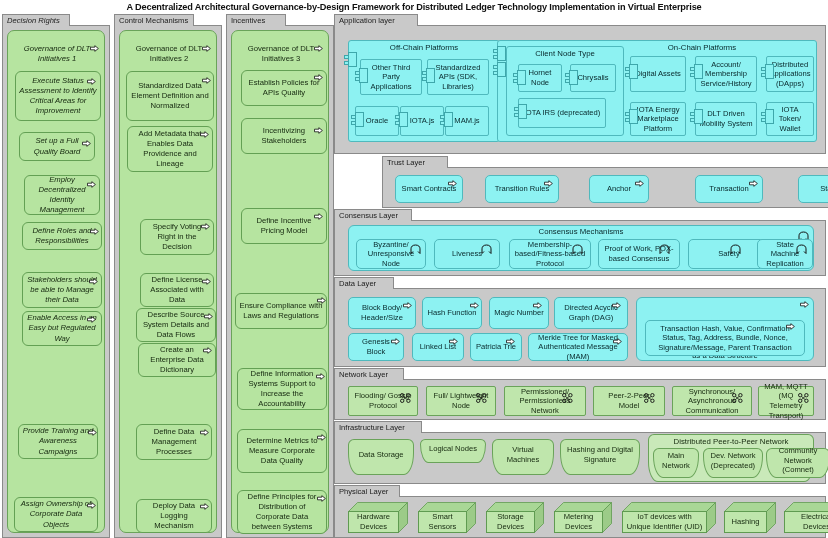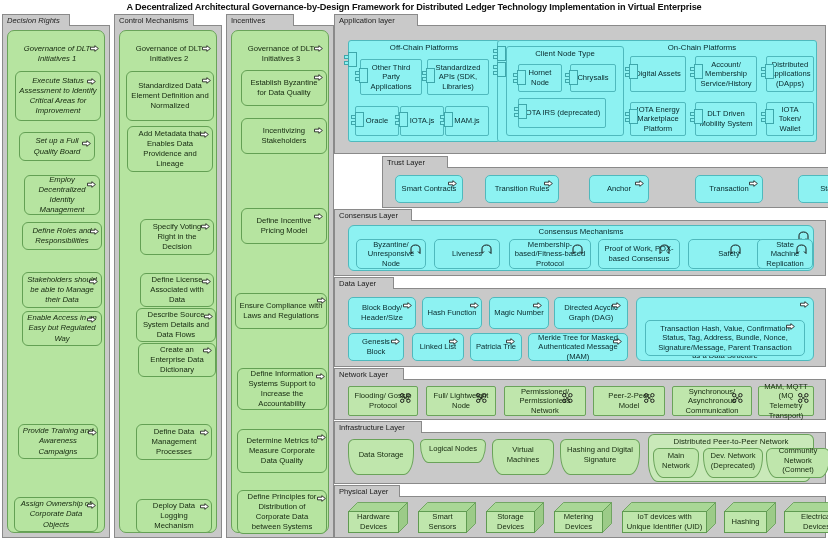--- a/index.html
+++ b/index.html
@@ -264,33 +264,33 @@
 
     <div class="gitem" style="left:22px; top:485px; width:76px; height:34px;">Deploy Data Logging Mechanism</div>
     <div class="arrow-ic" style="left:86px; top:489px;">
         <svg viewBox="0 0 9 7">
           <path d="M0.5 2.2h4.3V0.7L8.4 3.5 4.8 6.3V4.8H0.5z" fill="#ffffff" stroke="#111" stroke-width="0.8" stroke-linejoin="round"></path>
         </svg>
       </div>
   </div>
 
   <div class="pane gov-col" style="left:226px; top:0px; width:108px; height:524px;">
-    <div class="pane-tab" style="width:68px;">Incentives</div>
+    <div class="pane-tab" style="width:60px;">Incentives</div>
     <div class="pane-body">
       <div class="inner"></div>
     </div>
 
     <div class="gitem plain" style="left:9px; top:28px; width:92px; height:24px;">Governance of DLT Initiatives 3</div>
     <div class="arrow-ic" style="left:88px; top:31px;">
         <svg viewBox="0 0 9 7">
           <path d="M0.5 2.2h4.3V0.7L8.4 3.5 4.8 6.3V4.8H0.5z" fill="#ffffff" stroke="#111" stroke-width="0.8" stroke-linejoin="round"></path>
         </svg>
       </div>
 
-    <div class="gitem" style="left:15px; top:56px; width:86px; height:36px;">Establish Byzantine for Data Quality</div>
+    <div class="gitem" style="left:15px; top:56px; width:86px; height:36px;">Establish Policies for APIs Quality</div>
     <div class="arrow-ic" style="left:88px; top:60px;">
         <svg viewBox="0 0 9 7">
           <path d="M0.5 2.2h4.3V0.7L8.4 3.5 4.8 6.3V4.8H0.5z" fill="#ffffff" stroke="#111" stroke-width="0.8" stroke-linejoin="round"></path>
         </svg>
       </div>
 
     <div class="gitem" style="left:15px; top:104px; width:86px; height:36px;">Incentivizing Stakeholders</div>
     <div class="arrow-ic" style="left:88px; top:113px;">
         <svg viewBox="0 0 9 7">
           <path d="M0.5 2.2h4.3V0.7L8.4 3.5 4.8 6.3V4.8H0.5z" fill="#ffffff" stroke="#111" stroke-width="0.8" stroke-linejoin="round"></path>

